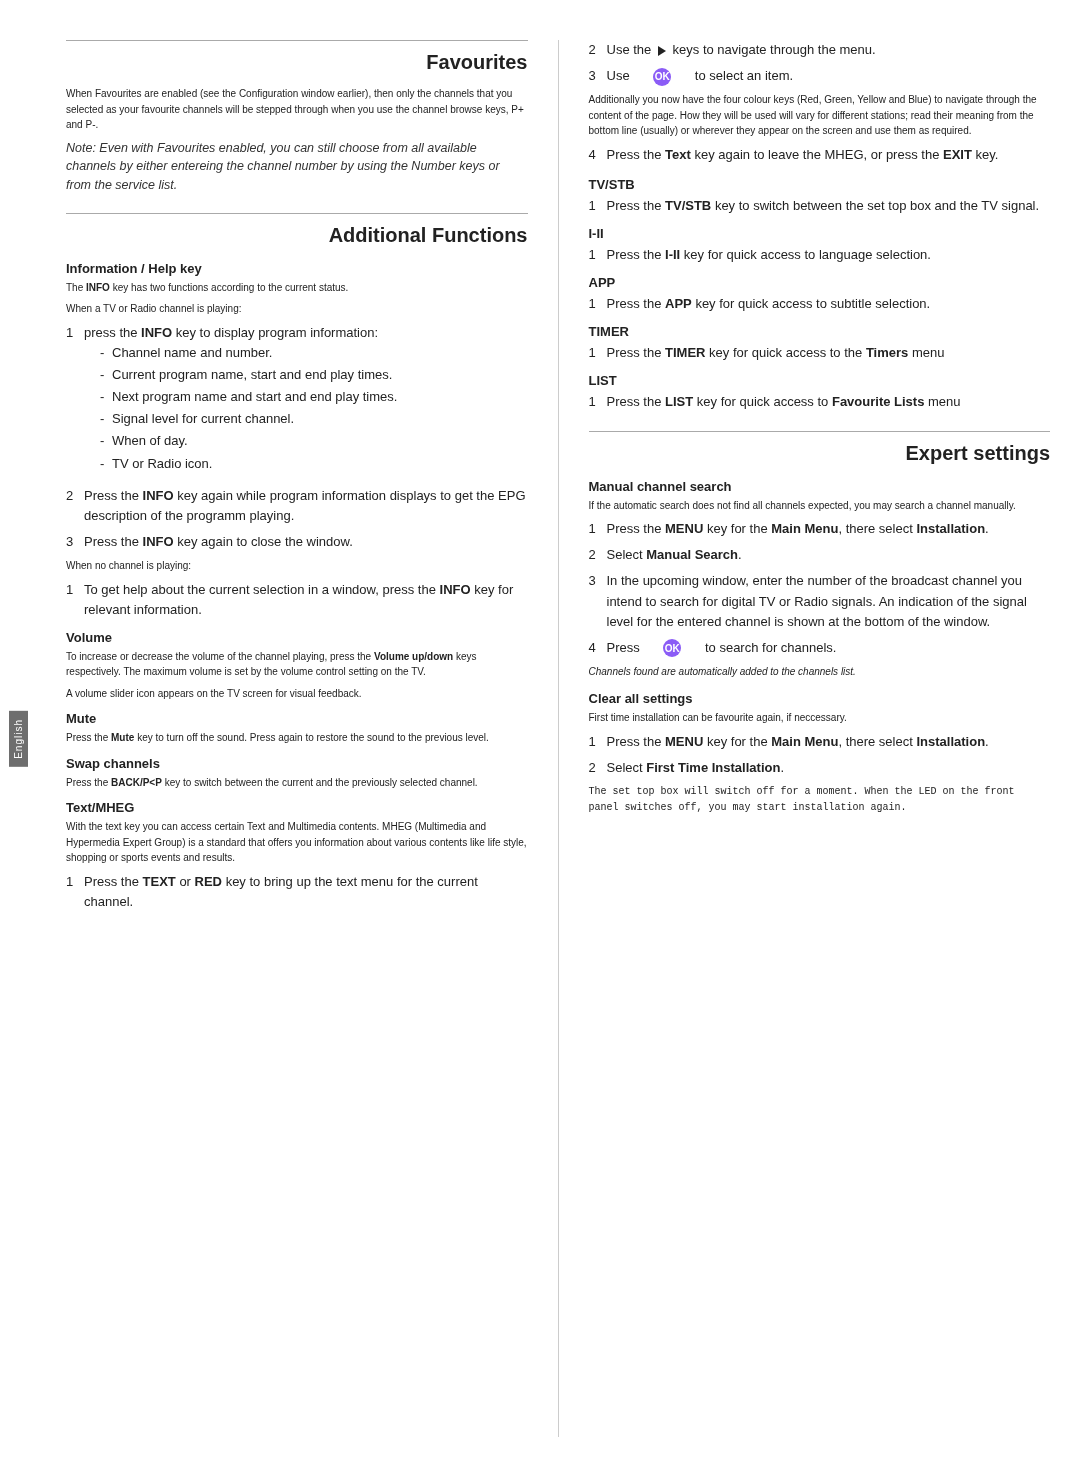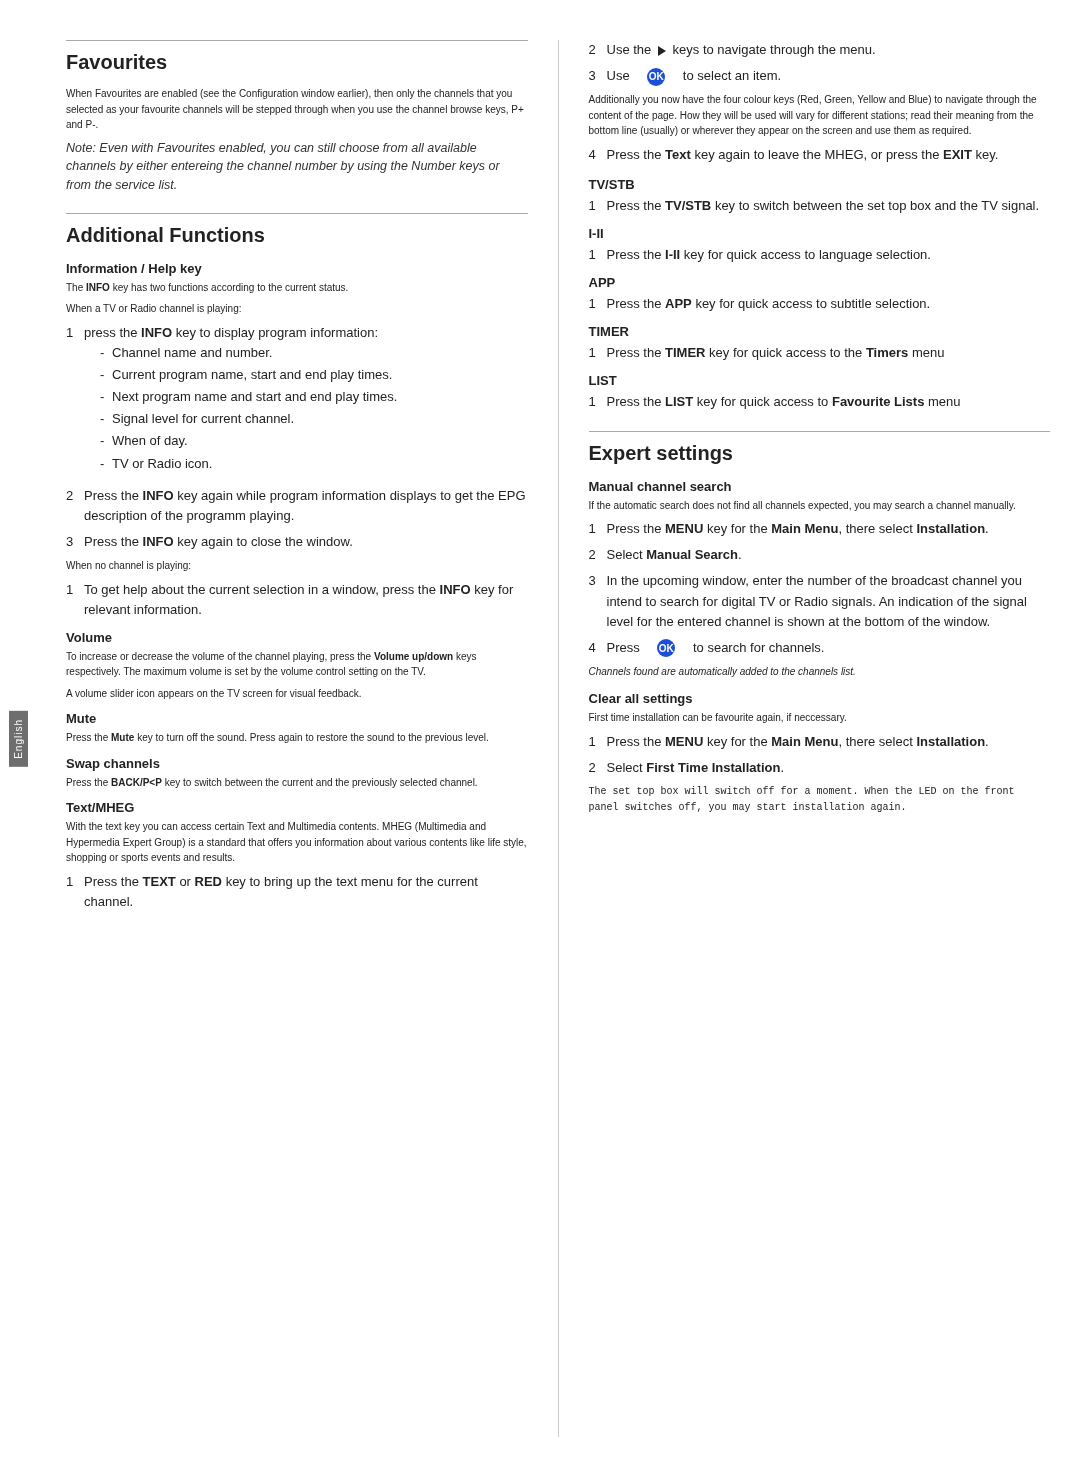--- a/index.html
+++ b/index.html
@@ -55,20 +55,21 @@
       margin-bottom: 18px;
     }
     .section-title {
       font-size: 20px;
       font-weight: bold;
       color: #222;
       margin-bottom: 8px;
       padding-bottom: 4px;
       border-top: 1.5px solid #aaa;
       padding-top: 10px;
+      text-align: right;
     }
     .sub-heading {
       font-weight: bold;
       font-size: 13px;
       margin-top: 10px;
       margin-bottom: 4px;
     }
     p {
       font-size: 10px;
       line-height: 1.55;
@@ -115,29 +116,29 @@
     .bullet-list li::before {
       content: "-";
       position: absolute;
       left: -2px;
     }
     b { font-weight: bold; }
     .ok-badge {
       display: inline-flex;
       align-items: center;
       justify-content: center;
-      background: #1d4ed8;
+      background: #8b5cf6;
       color: #fff;
       border-radius: 50%;
       width: 18px;
       height: 18px;
       font-size: 10px;
       font-weight: bold;
       vertical-align: middle;
-      margin: 0 14px;
+      margin: 0 20px;
     }
     .play-icon {
       display: inline-block;
       width: 0;
       height: 0;
       border-top: 5px solid transparent;
       border-bottom: 5px solid transparent;
       border-left: 8px solid #222;
       vertical-align: middle;
       margin: 0 3px;

